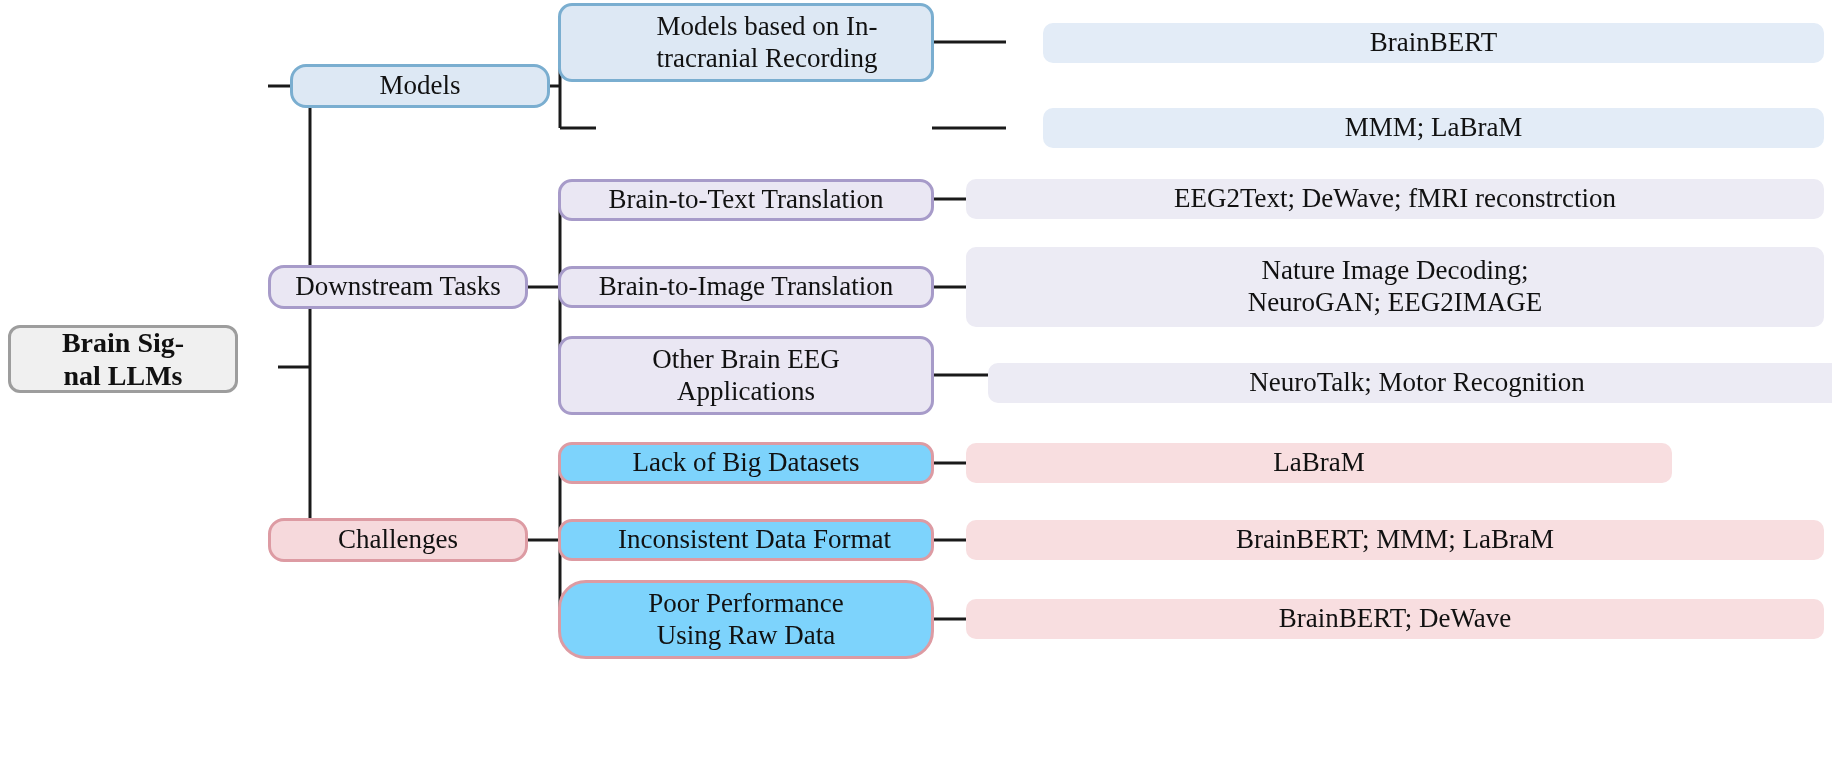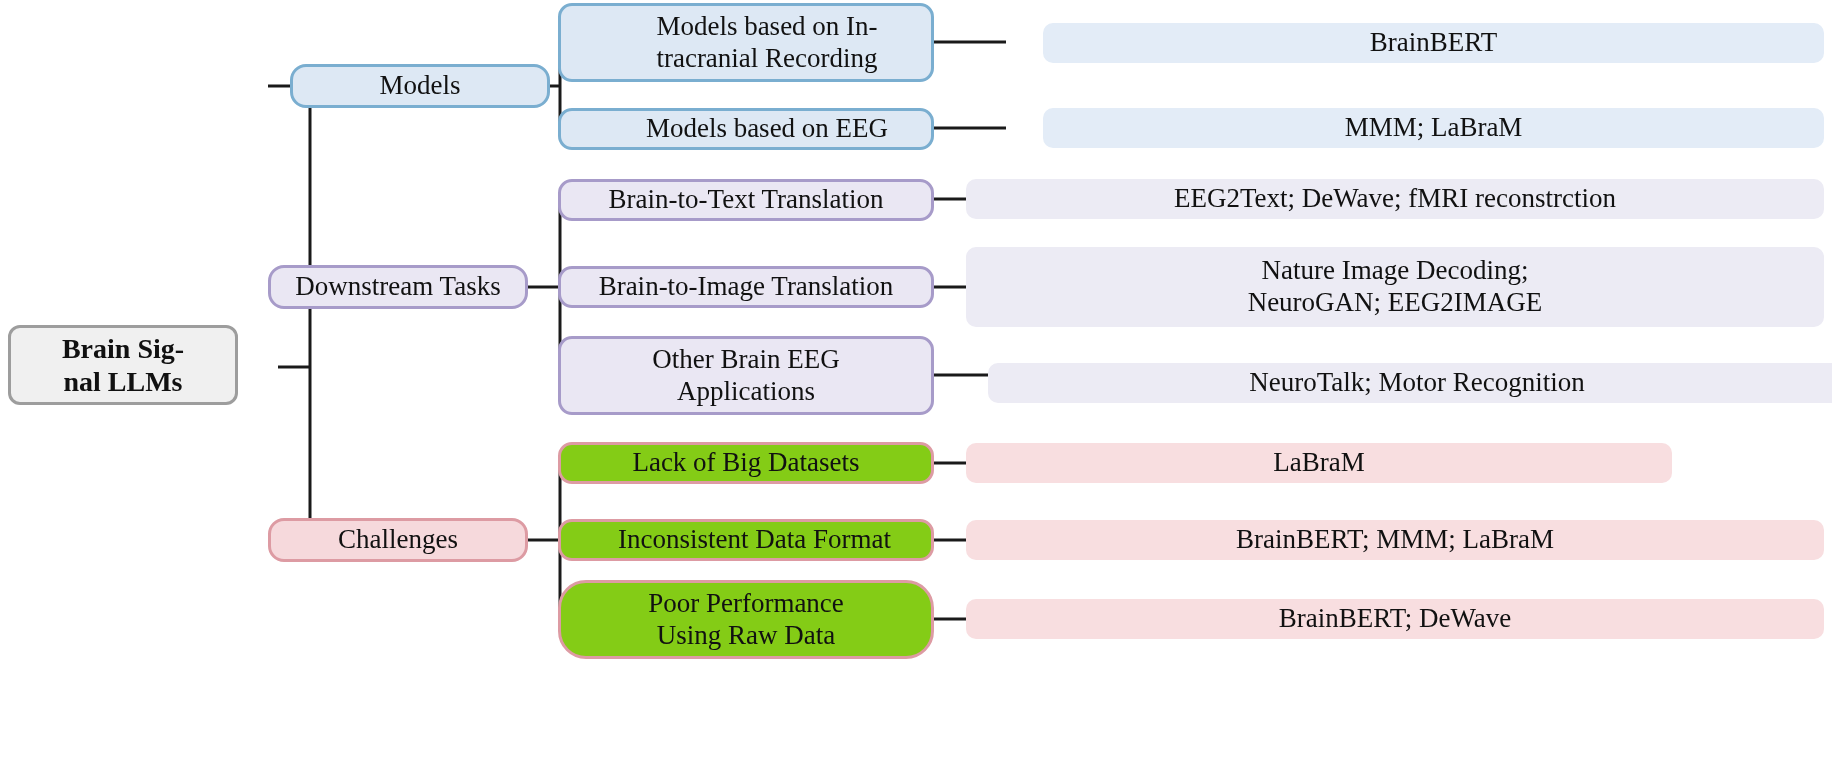--- a/index.html
+++ b/index.html
@@ -60,21 +60,21 @@
   .cat-purple { border: 3px solid #a79bc9; background: #eae7f3; }
   .cat-pink   { border: 3px solid #dd9ba3; background: #f6d9dc; }
 
   
   .n-sub {
     border-radius: 14px;
     font-size: 27px;
   }
   .sub-blue   { border: 3px solid #7aaed0; background: #dde8f4; padding-left: 42px; }
   .sub-purple { border: 3px solid #a79bc9; background: #eae7f3; }
-  .sub-pink   { border: 3px solid #dd9ba3; background: #84cc16; }
+  .sub-pink   { border: 3px solid #dd9ba3; background: #7dd3fc; }
 
   
   .n-leaf {
     border: none;
     border-radius: 10px;
     font-size: 27px;
   }
   .leaf-blue   { background: #e3ecf7; }
   .leaf-purple { background: #ecebf4; }
   .leaf-pink   { background: #f8dee0; }
@@ -115,40 +115,37 @@
       <path d="M932,128 L1006,128"></path>
       <path d="M932,199 L1006,199"></path>
       <path d="M932,287 L1006,287"></path>
       <path d="M932,375 L1006,375"></path>
       <path d="M932,463 L1006,463"></path>
       <path d="M932,540 L1006,540"></path>
       <path d="M932,619 L1006,619"></path>
     </g>
   </svg>
 
-  <div class="node n-root" style="left:8px; top:325px; width:230px; height:80px;">
+  <div class="node n-root" style="left:8px; top:325px; width:230px; height:68px;">
     <span class="node-inner">Brain Sig-
 nal LLMs</span>
   </div>
 
   <div class="node n-cat cat-blue" style="left:268px; top:64px; width:260px; height:44px;margin-left:22px;">
     <span class="node-inner">Models</span>
   </div>
 
   <div class="node n-sub sub-blue" style="left:558px; top:3px; width:376px; height:79px;">
     <span class="node-inner">Models based on In-
 tracranial Recording</span>
   </div>
   <div class="node n-leaf leaf-blue" style="left:1043px; top:23px; width:781px; height:40px;">
     <span class="node-inner">BrainBERT</span>
   </div>
 
-  <div class="node n-sub sub-blue" style="left:558px; top:108px; width:376px; height:42px;">
-    <span class="node-inner">Models based on EEG</span>
-  </div>
   <div class="node n-leaf leaf-blue" style="left:1043px; top:108px; width:781px; height:40px;">
     <span class="node-inner">MMM; LaBraM</span>
   </div>
 
   <div class="node n-sub sub-purple" style="left:558px; top:179px; width:376px; height:42px;">
     <span class="node-inner">Brain-to-Text Translation</span>
   </div>
 
   <div class="node n-cat cat-purple" style="left:268px; top:265px; width:260px; height:44px;">
     <span class="node-inner">Downstream Tasks</span>

